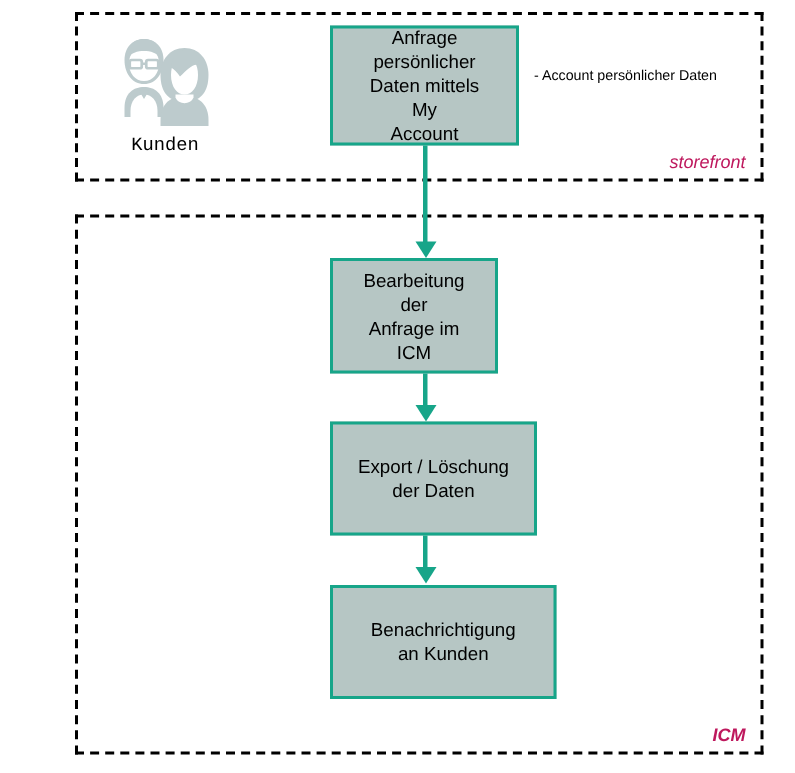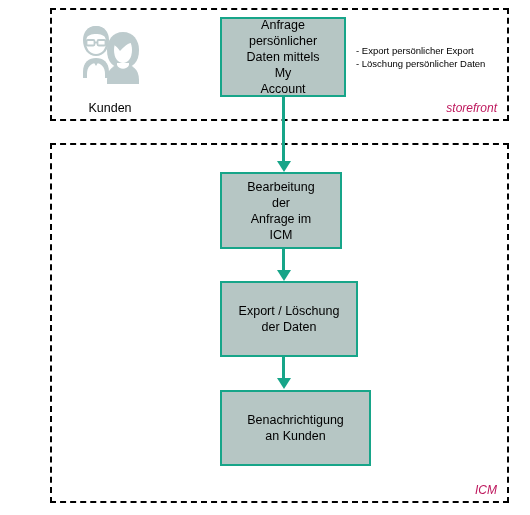--- a/index.html
+++ b/index.html
@@ -35,20 +35,21 @@
     left: 50px;
     top: 8px;
     width: 459px;
     height: 113px;
   }
   #lane-icm {
     left: 50px;
     top: 143px;
     width: 459px;
     height: 360px;
+    font-weight: bold;
   }
   .lane-label {
     position: absolute;
     right: 10px;
     bottom: 4px;
     font-style: italic;
     font-size: 12px;
     line-height: 14px;
     color: #be185d;
     white-space: nowrap;
@@ -65,21 +66,21 @@
     justify-content: center;
     text-align: center;
     font-size: 12.5px;
     line-height: 16px;
     color: #000000;
     padding: 2px 16px;
   }
   .proc-box span { display: block; white-space: pre-line; }
 
   #box-anfrage      { left: 220px; top: 17px;  width: 126px; height: 80px; }
-  #box-bearbeitung  { left: 220px; top: 172px; width: 122px; height: 77px; text-align: center; }
+  #box-bearbeitung  { left: 220px; top: 172px; width: 112px; height: 77px; text-align: center; }
   #box-export       { left: 220px; top: 281px; width: 138px; height: 76px; }
   #box-benachricht  { left: 220px; top: 390px; width: 151px; height: 76px; }
 
   
   .connector {
     position: absolute;
     left: 277px;
     width: 14px;
   }
   .connector .shaft {
@@ -121,21 +122,22 @@
 
   .actor-icon {
     display: block;
     margin: 0 auto;
   }
   .actor-label {
     font-size: 12.5px;
     line-height: 16px;
     color: #000000;
     white-space: pre-line;
-    margin-top: 12px;
+    margin-top: 1px;
+    font-family: Liberation Mono, monospace;
   }
 
   
   #note-storefront {
     position: absolute;
     left: 356px;
     top: 44px;
     width: 150px;
     font-size: 9.5px;
     line-height: 13px;
@@ -223,17 +225,16 @@
   <div class="connector" id="arrow-2">
     <div class="shaft"></div>
     <div class="head"></div>
   </div>
   <div class="connector" id="arrow-3">
     <div class="shaft"></div>
     <div class="head"></div>
   </div>
 
   <div id="note-storefront">
-    <div class="note-line">- Export persönlicher Export</div>
-    <div class="note-line">- Löschung persönlicher Daten</div>
+    <div class="note-line">- Account persönlicher Daten</div>
   </div>
 
 </div>
 
 </body></html>

